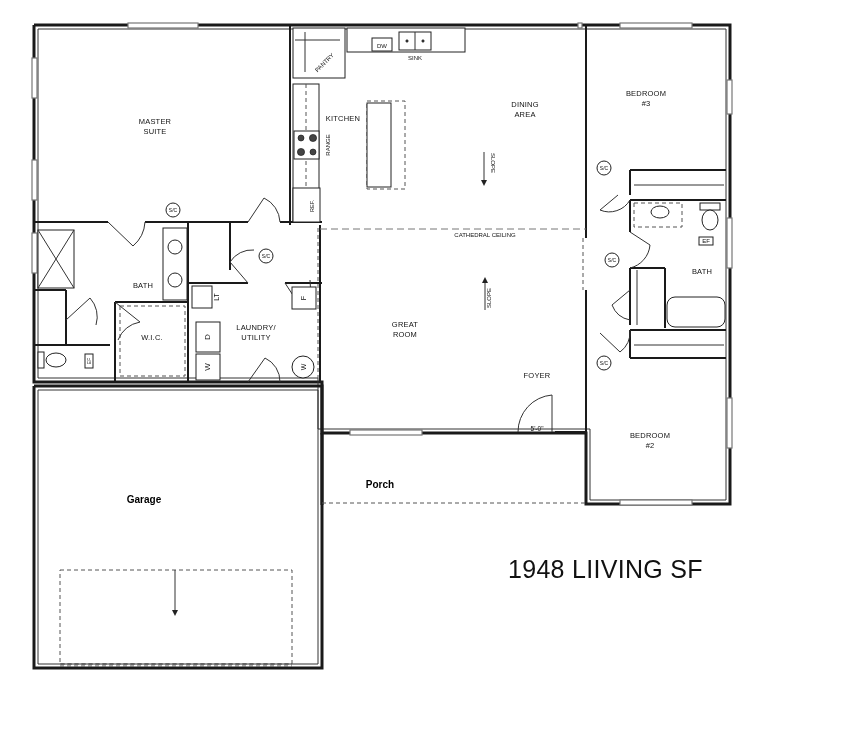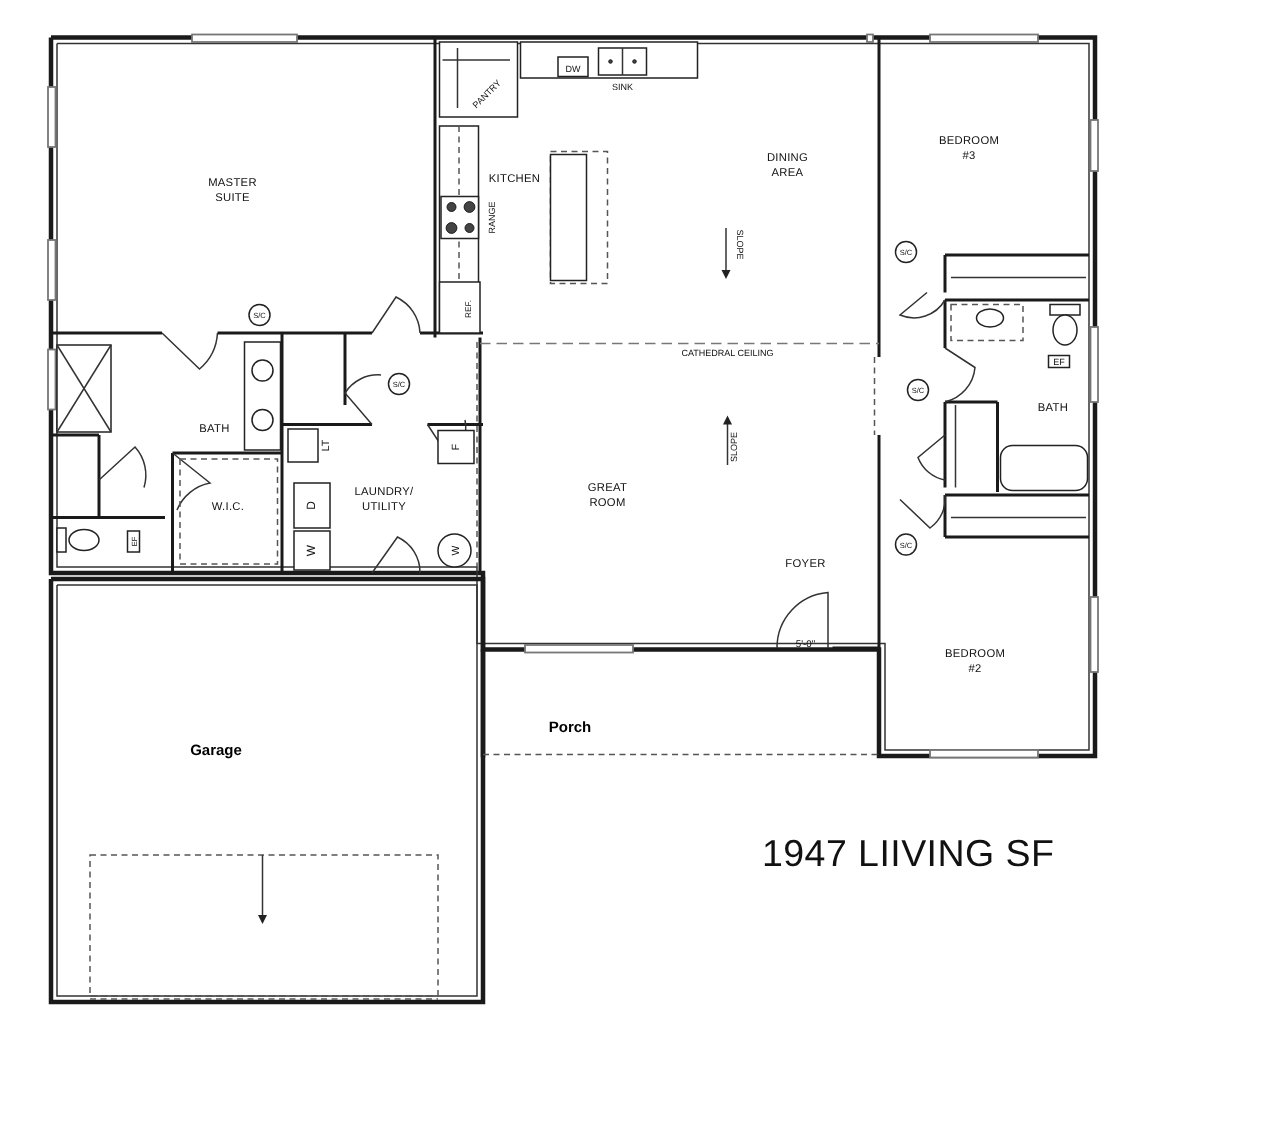--- a/index.html
+++ b/index.html
@@ -243,13 +243,13 @@
   </g>
 
   <g>
     <text class="sc" x="485" y="237" style="font-size:6px">CATHEDRAL CEILING</text>
     <text class="sc" x="491" y="163" transform="rotate(90 491 163)" style="font-size:6px">SLOPE</text>
     <text class="sc" x="491" y="298" transform="rotate(-90 491 298)" style="font-size:6px">SLOPE</text>
     <text class="sc" x="537" y="431" style="font-size:6.5px">5'-0"</text>
   </g>
 </svg>
 
-<div class="sqft">1947 LIIVING SF</div>
+<div class="sqft">1948 LIIVING SF</div>
 
 </body></html>

